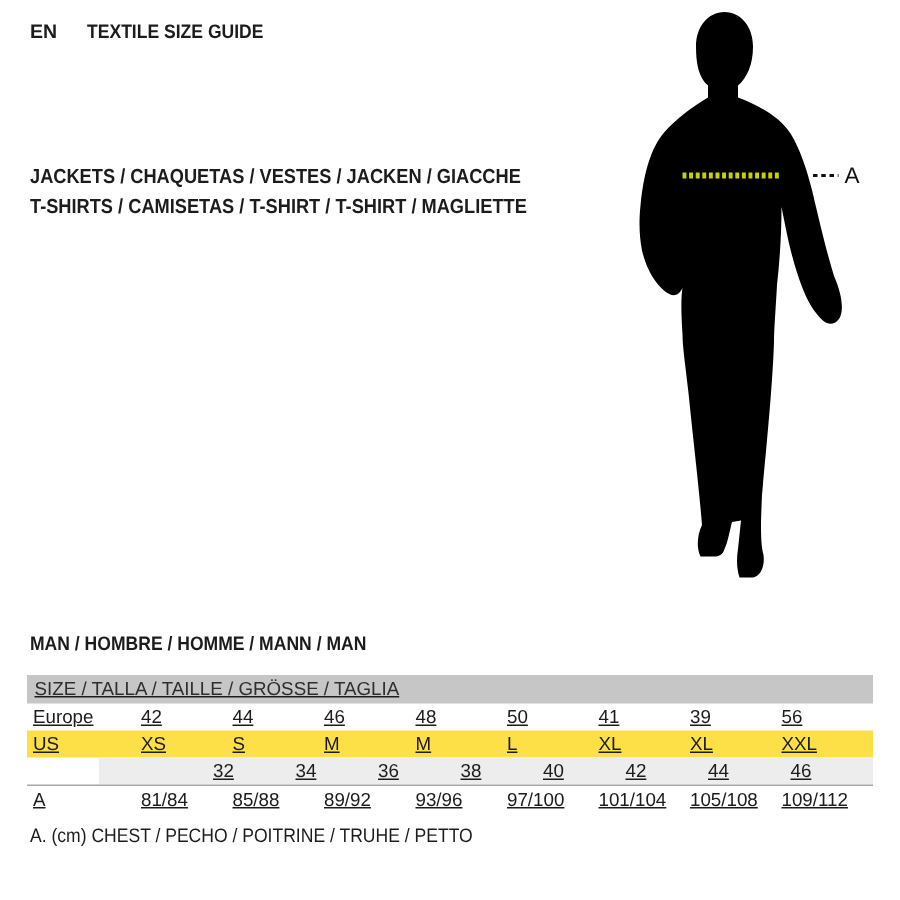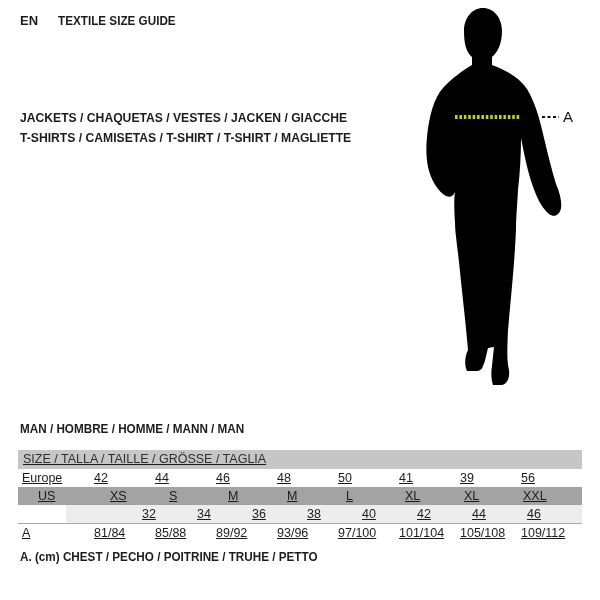--- a/index.html
+++ b/index.html
@@ -27,21 +27,21 @@
 
   
   .size-table { left:18px; top:450px; width:564px; font-size:12.5px;text-decoration:underline; }
   .t-header { height:19px; line-height:19px; padding-left:5px; color:#2e2e2e; }
   .t-row { display:grid; grid-template-columns:76px repeat(8, 1fr); height:18px; line-height:18px; }
   .t-row .lbl { text-align:left; padding-left:4px; }
   .t-row .val { text-align:left; }
   .topline { border-top:1px solid #a8a8a8; }
 
   
-  .footnote { left:20px; top:549px; font-weight:bold; font-size:13px; }
+  .footnote { left:20px; top:549px; font-weight:normal; font-size:13px; }
 </style>
 </head>
 <body>
 
 <div class="abs lang-list">
   <div class="lang-row">
     <span class="lang-code">EN</span>
     <span class="cond">TEXTILE SIZE GUIDE</span>
   </div>
 </div>
@@ -107,21 +107,21 @@
     <span class="val">42</span>
     <span class="val">44</span>
     <span class="val">46</span>
     <span class="val">48</span>
     <span class="val">50</span>
     <span class="val">41</span>
     <span class="val">39</span>
     <span class="val">56</span>
   </div>
 
-  <div class="t-row" style="background:#a3a3a3;padding-left:16px;">
+  <div class="t-row" style="background:#fde047;">
     <span class="lbl">US</span>
     <span class="val">XS</span>
     <span class="val">S</span>
     <span class="val">M</span>
     <span class="val">M</span>
     <span class="val">L</span>
     <span class="val">XL</span>
     <span class="val">XL</span>
     <span class="val">XXL</span>
   </div>

